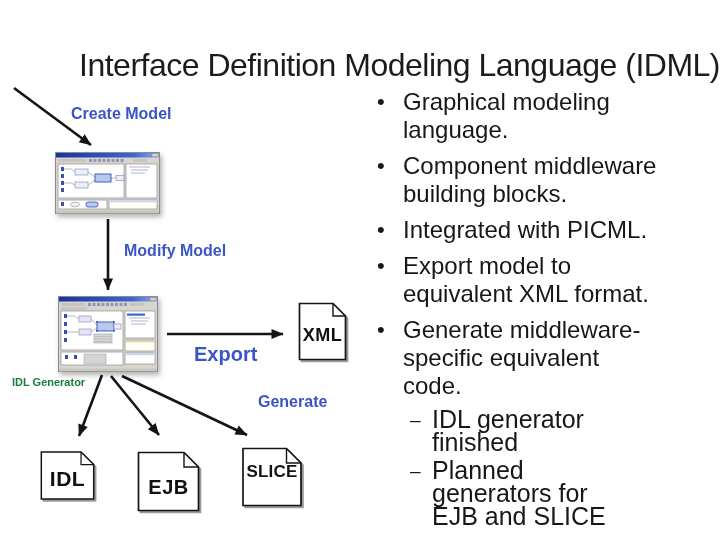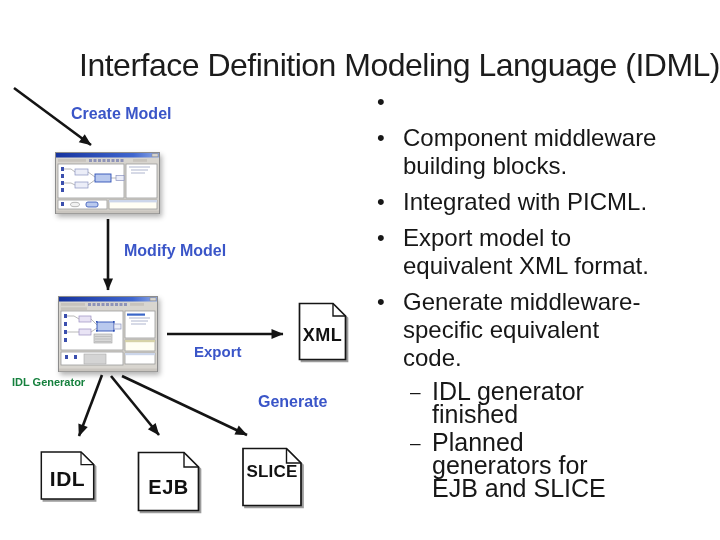--- a/index.html
+++ b/index.html
@@ -18,21 +18,21 @@
   .b-marker{font-size:22px;line-height:28px;padding-left:14px;color:#171717;}
   .b-text{font-size:24px;line-height:28px;color:#171717;}
   .sub-list{margin-left:47px;margin-top:6px;}
   .s-item{display:grid;grid-template-columns:22px 195px;margin-bottom:5px;}
   .s-marker{font-size:19px;line-height:23px;color:#171717;}
   .s-text{font-size:25px;line-height:23px;color:#171717;}
   
   .flowlabel{position:absolute;font-weight:700;color:#3a55c8;white-space:nowrap;}
   .lbl-create{left:71px;top:105px;font-size:16px;}
   .lbl-modify{left:124px;top:242px;font-size:16px;}
-  .lbl-export{left:194px;top:343px;font-size:15px;}
+  .lbl-export{left:194px;top:343px;font-size:20px;}
   .lbl-generate{left:258px;top:393px;font-size:16px;}
   .lbl-idlgen{left:12px;top:376px;font-size:11px;color:#15803d;}
   
   .arrows{position:absolute;left:0;top:0;width:720px;height:540px;pointer-events:none;z-index:5;}
   
   .shot{position:absolute;box-shadow:2px 3px 5px rgba(0,0,0,0.30);}
   .shot svg{display:block;width:100%;height:100%;}
   .shot1{left:55px;top:152px;width:105px;height:62px;}
   .shot2{left:58px;top:296px;width:100px;height:76px;}
   
@@ -236,20 +236,21 @@
     <svg viewBox="0 0 61 60">
       <path d="M1.5,1.5 H45 L59.5,16 V58.5 H1.5 Z" fill="#ffffff" stroke="#151515" stroke-width="1.7"></path>
       <path d="M45,1.5 V16 H59.5" fill="none" stroke="#151515" stroke-width="1.4"></path>
     </svg>
     <span class="doc-label">SLICE</span>
   </div>
 
   <div class="bullets">
     <div class="b-item">
       <span class="b-marker">•</span>
+      <span class="b-text">Graphical modeling language.</span>
     </div>
     <div class="b-item">
       <span class="b-marker">•</span>
       <span class="b-text">Component middleware building blocks.</span>
     </div>
     <div class="b-item">
       <span class="b-marker">•</span>
       <span class="b-text">Integrated with PICML.</span>
     </div>
     <div class="b-item">

